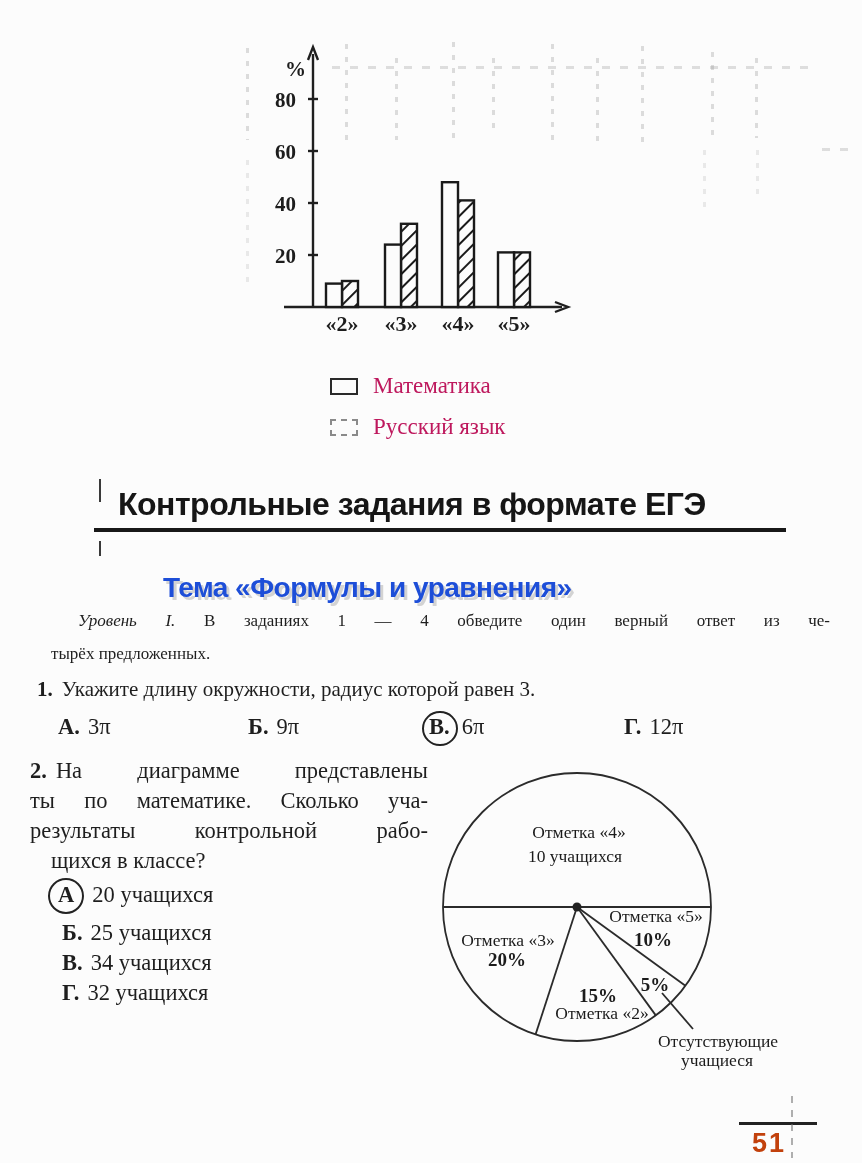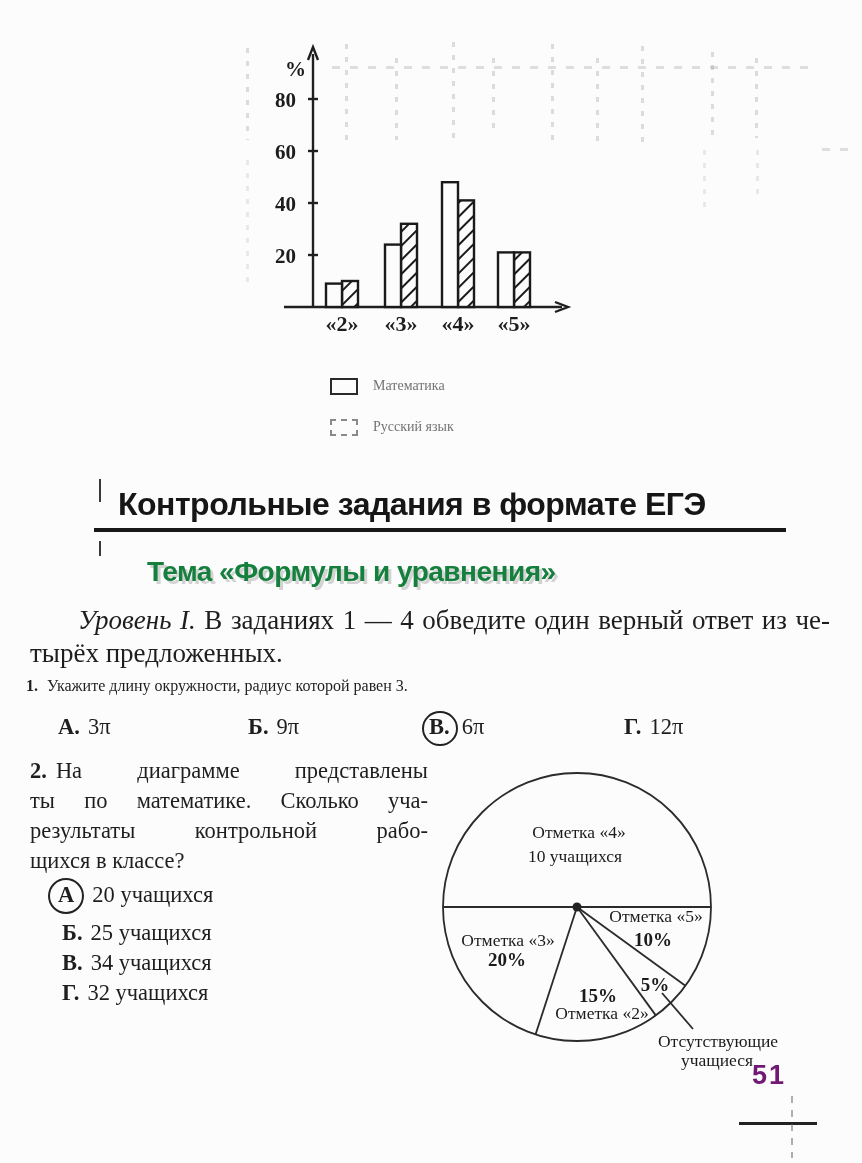--- a/index.html
+++ b/index.html
@@ -21,39 +21,39 @@
   .bar{stroke:#1a1a1a; stroke-width:2.4;}
   .bar.plain{fill:#fcfcfc;}
   text.ytick{font:600 21px "Liberation Serif", serif; fill:#1d1d1d;}
   text.xtick{font:600 22px "Liberation Serif", serif; fill:#1d1d1d;}
   
   .legend{position:absolute; left:330px; top:374px;}
   .legend-row{display:flex; align-items:center; height:24px; margin-bottom:17px;}
   .swatch{width:28px; height:17px; box-sizing:border-box; margin-right:15px; background:#fcfcfc;}
   .swatch.plain{border:2.4px solid #2a2a2a;}
   .swatch.hatched{border:2px dashed #8a8a8a;}
-  .legend-label{font-size:14px; color:#737373;}
+  .legend-label{font-size:23px; color:#be185d;}
   
   .crop{position:absolute; width:2px; background:#3a3a3a;}
   .hdr-title{
     position:absolute; left:118px; top:486px; margin:0;
     font:700 32px "Liberation Sans", sans-serif; letter-spacing:-0.5px; color:#161616;
   }
   .hdr-rule{position:absolute; left:94px; top:528px; width:692px; height:4px; background:#181818;}
   .theme-title{
-    position:absolute; left:147px; top:556px; margin:0;
-    font:700 28px "Liberation Sans", sans-serif; letter-spacing:-0.5px; color:#15803d;
+    position:absolute; left:147px; top:556px; margin:16px;
+    font:700 28px "Liberation Sans", sans-serif; letter-spacing:-0.5px; color:#1d4ed8;
     text-shadow:3px 3px 0 rgba(145,145,145,.38);
   }
   
-  .intro{position:absolute; left:30px; top:604px; width:800px; font-size:27px; line-height:33px;}
+  .intro{position:absolute; left:30px; top:604px; width:800px; font-size:17px; line-height:33px;}
   .jline{text-align:justify; text-align-last:justify;}
-  .lline{text-align:left;}
+  .lline{text-align:left;margin-left:21px;}
   .intro i{font-style:italic;}
-  .q1{position:absolute; left:26px; top:677px; width:800px; font-size:16px;}
+  .q1{position:absolute; left:37px; top:677px; width:800px; font-size:21px;}
   .qnum{font-weight:700; margin-right:9px;}
   .q1-options{position:absolute; left:30px; top:714px; width:810px; height:46px; font-size:22.5px;}
   .q1opt{position:absolute; top:0; white-space:nowrap;}
   .opt-letter{font-weight:600; margin-right:8px;}
   .opt-circle{
     display:inline-block; border:2.6px solid #222; border-radius:50%;
     padding:1px 6px 4px 5px; margin:-4px 4px -4px -6px; font-weight:600;
   }
   .q2-par{position:absolute; left:30px; top:756px; width:398px; font-size:22.5px; line-height:30px;}
   .q2-options{position:absolute; left:42px; top:876px; width:360px; font-size:22.5px;}
@@ -61,22 +61,22 @@
   .circA{
     display:inline-block; border:2.6px solid #222; border-radius:50%;
     padding:2px 8px 4px 8px; margin-right:8px; font-weight:600;
   }
   
   #pie-svg{position:absolute; left:425px; top:745px; pointer-events:none;}
   .pieline{stroke:#2b2b2b; stroke-width:1.8; fill:none;}
   text.plabel{font:400 17.5px "Liberation Serif", serif; fill:#1b1b1b; text-anchor:middle;}
   text.pnum{font:600 19px "Liberation Serif", serif; fill:#1b1b1b; text-anchor:middle;}
   
-  .pageno{position:absolute; left:752px; top:1060px; font:700 27px "Liberation Sans", sans-serif;
-          letter-spacing:2px; color:#701a75;}
+  .pageno{position:absolute; left:752px; top:1128px; font:700 27px "Liberation Sans", sans-serif;
+          letter-spacing:2px; color:#c2410c;}
   .pageno-rule{position:absolute; left:739px; top:1122px; width:78px; height:3px; background:#222;}
   .pageno-tick{position:absolute; left:791px; top:1096px; width:2px; height:62px;
       background-image:repeating-linear-gradient(#6f6f6f 0 7px, transparent 7px 14px); opacity:.55;}
 </style>
 </head>
 <body>
 
 <div class="page">
 
   <div class="nv" style="left:246px;top:48px;height:92px"></div>

